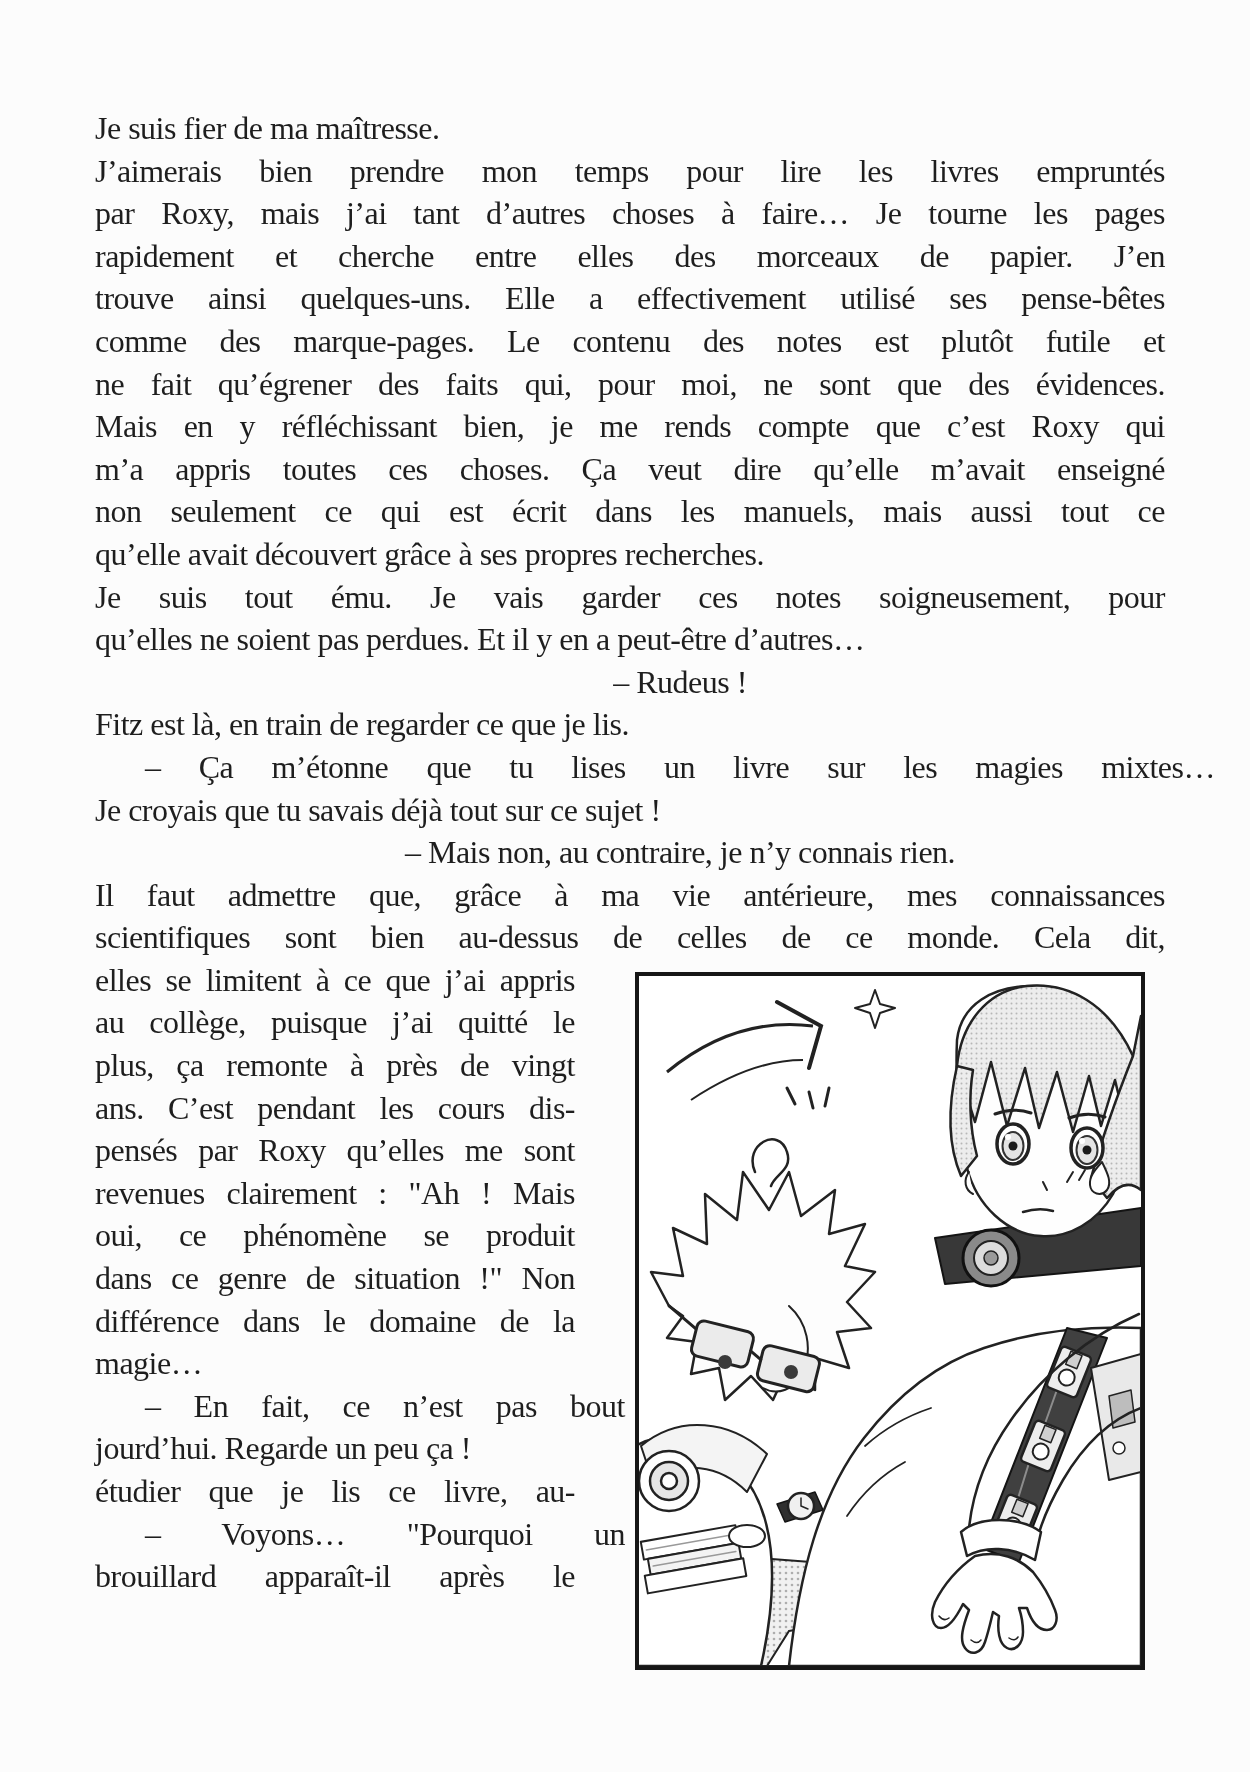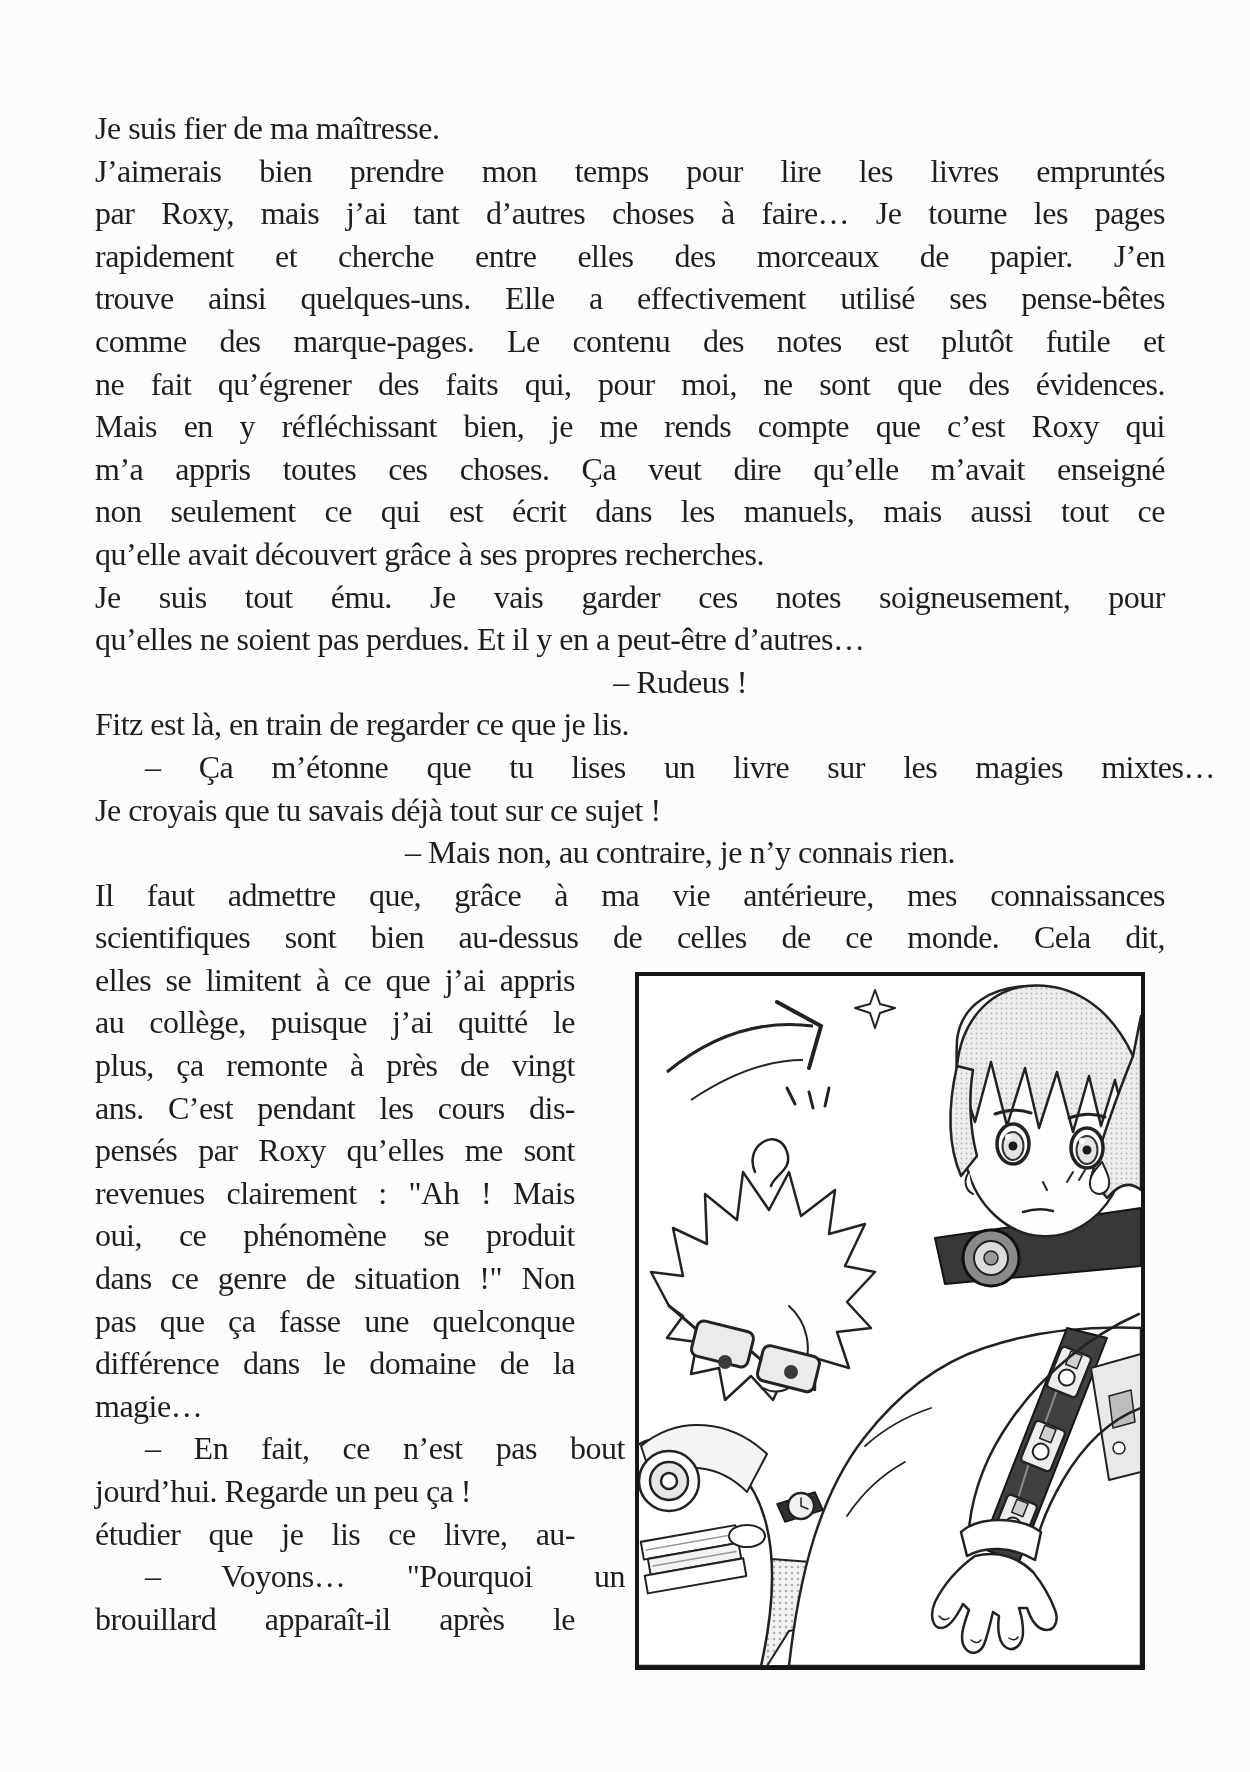--- a/index.html
+++ b/index.html
@@ -64,21 +64,20 @@
       <div class="line full j">Il faut admettre que, grâce à ma vie antérieure, mes connaissances</div>
       <div class="line full j">scientifiques sont bien au-dessus de celles de ce monde. Cela dit,</div>
       <div class="line narrow j">elles se limitent à ce que j’ai appris</div>
       <div class="line narrow j">au collège, puisque j’ai quitté le</div>
       <div class="line narrow j">plus, ça remonte à près de vingt</div>
       <div class="line narrow j">ans. C’est pendant les cours dis-</div>
       <div class="line narrow j">pensés par Roxy qu’elles me sont</div>
       <div class="line narrow j">revenues clairement : "Ah ! Mais</div>
       <div class="line narrow j">oui, ce phénomène se produit</div>
       <div class="line narrow j">dans ce genre de situation !" Non</div>
-      <div class="line narrow j">pas que ça fasse une quelconque</div>
       <div class="line narrow j">différence dans le domaine de la</div>
       <div class="line narrow">magie…</div>
       <div class="line narrow j ind">– En fait, ce n’est pas bout</div>
       <div class="line narrow">jourd’hui. Regarde un peu ça !</div>
       <div class="line narrow j">étudier que je lis ce livre, au-</div>
       <div class="line narrow j ind">– Voyons… "Pourquoi un</div>
       <div class="line narrow j">brouillard apparaît-il après le</div>
     </div>
 
   <figure class="panel" aria-label="Illustration manga en noir et blanc : un personnage aux cheveux clairs portant des lunettes teintées lit un livre, tandis qu'un personnage aux cheveux en bataille, une goutte de sueur sur la joue, pose la main sur la table.">

